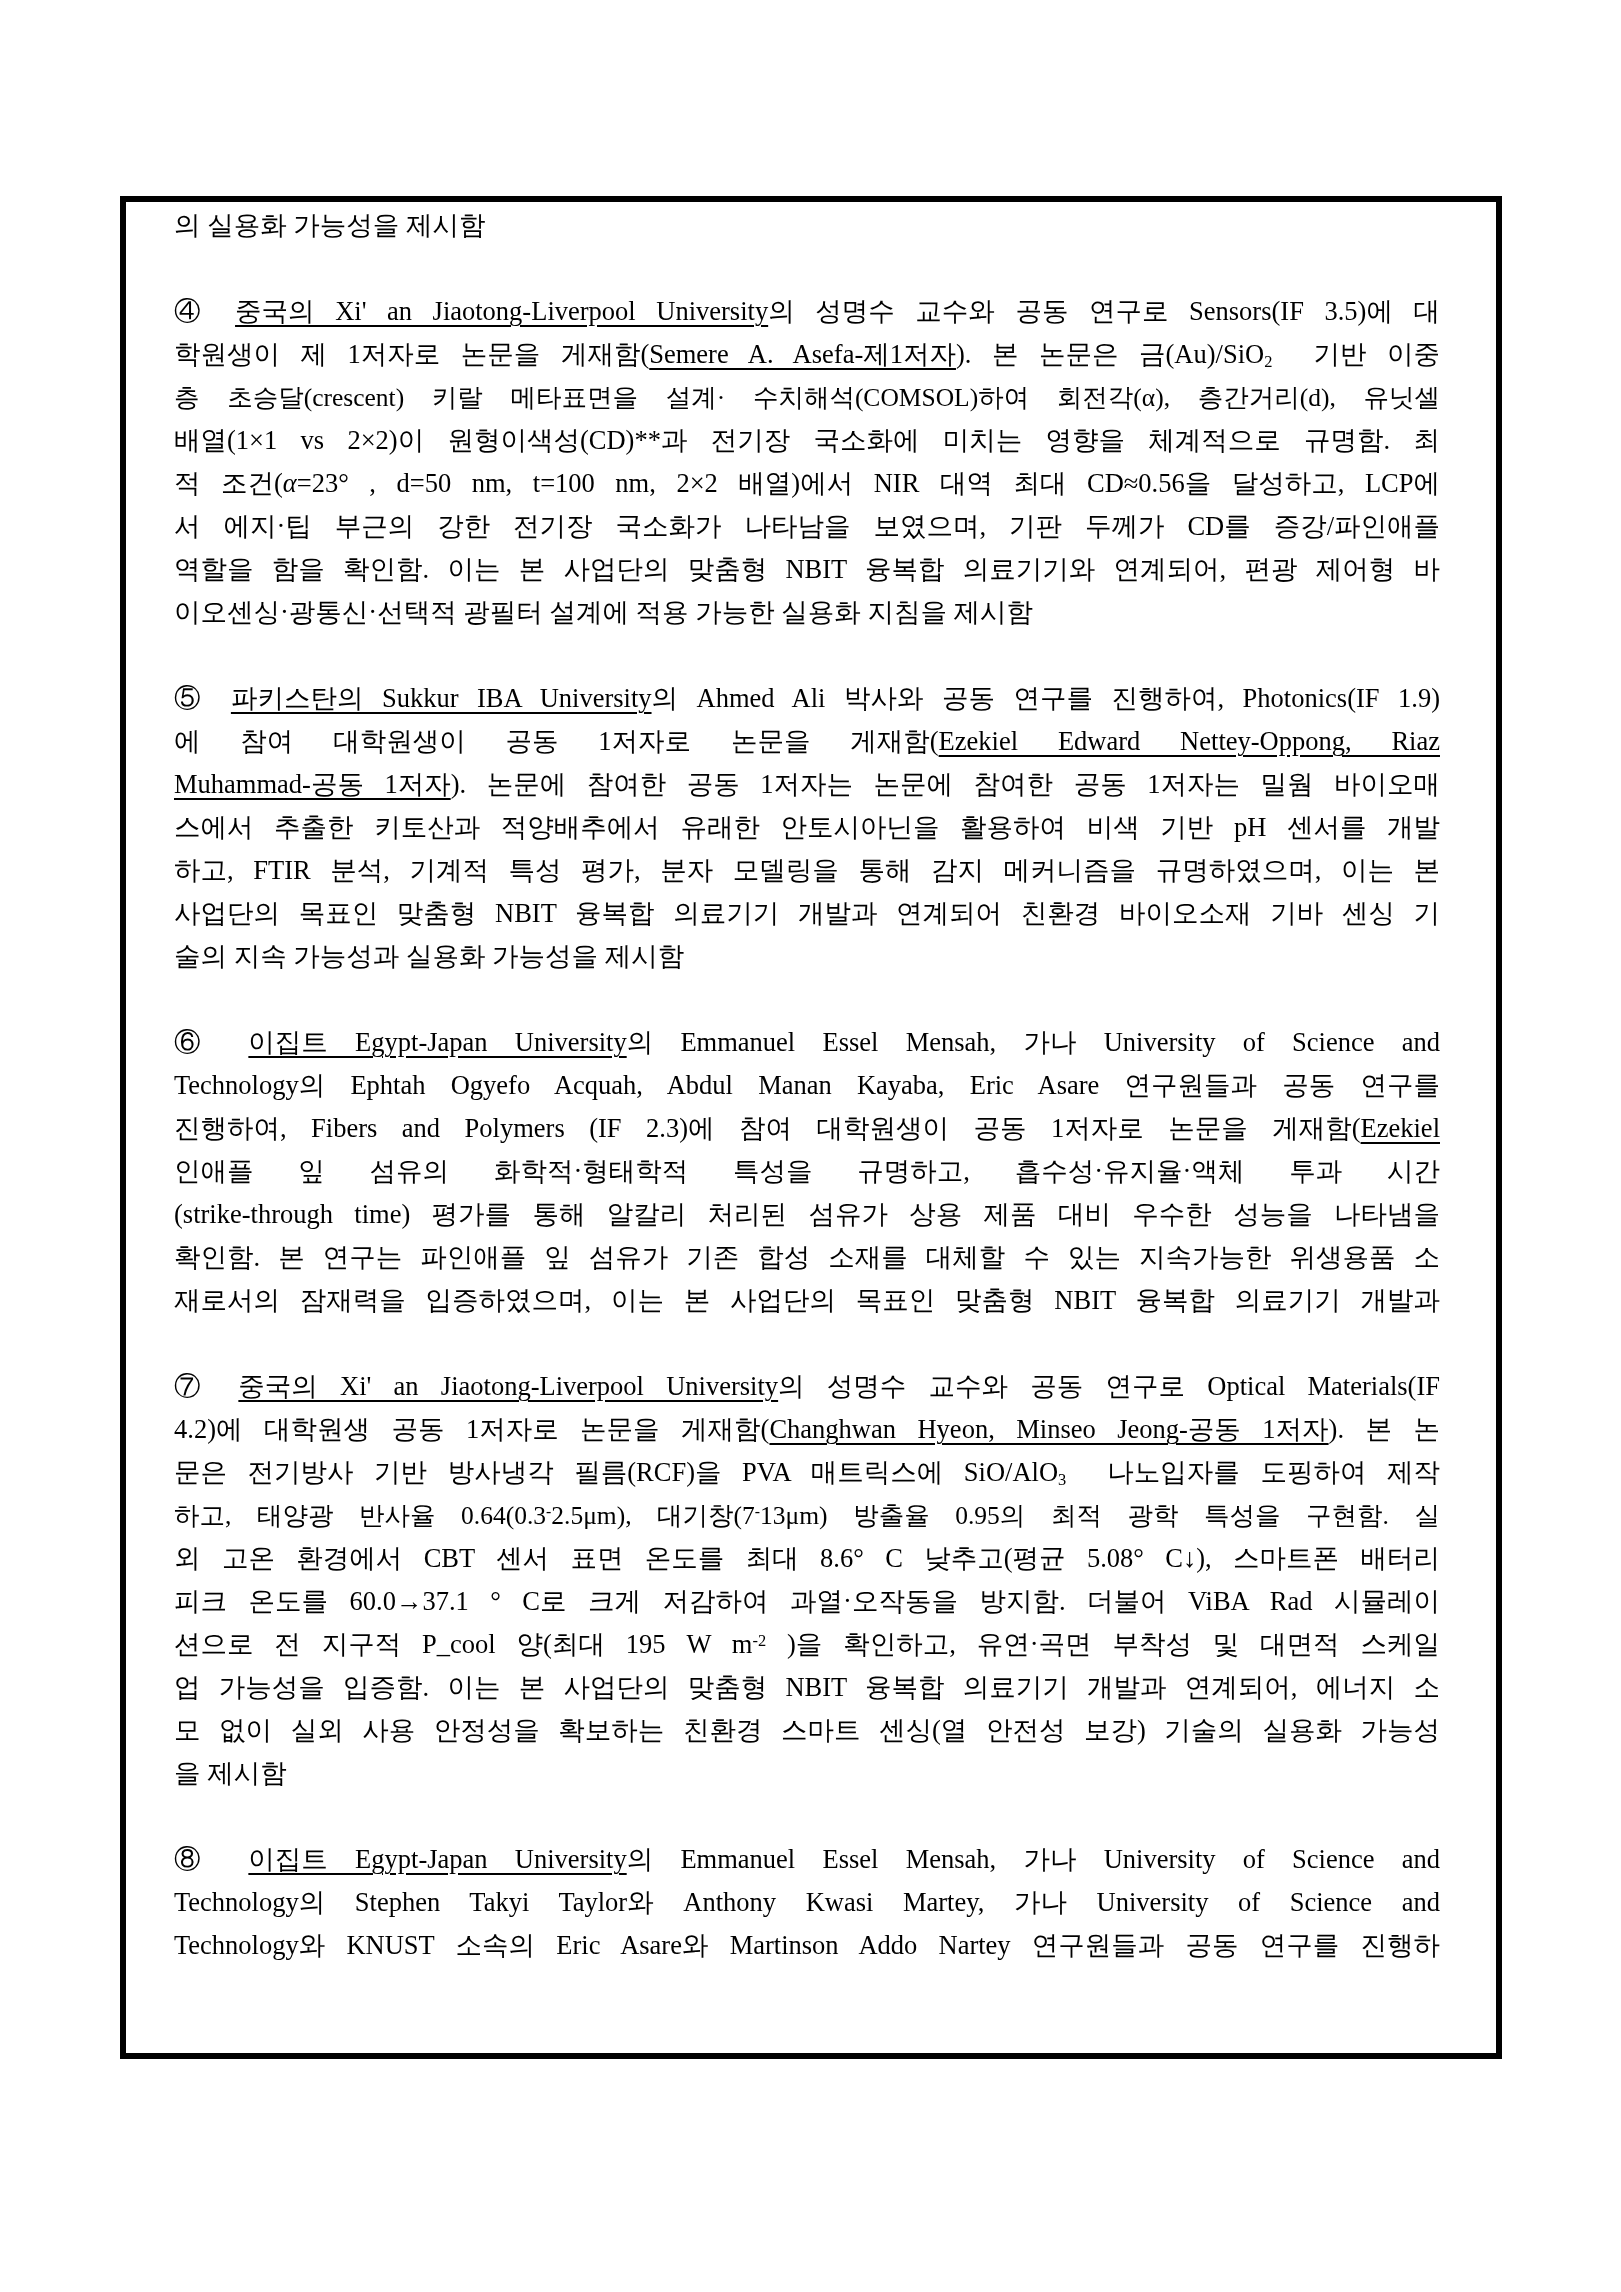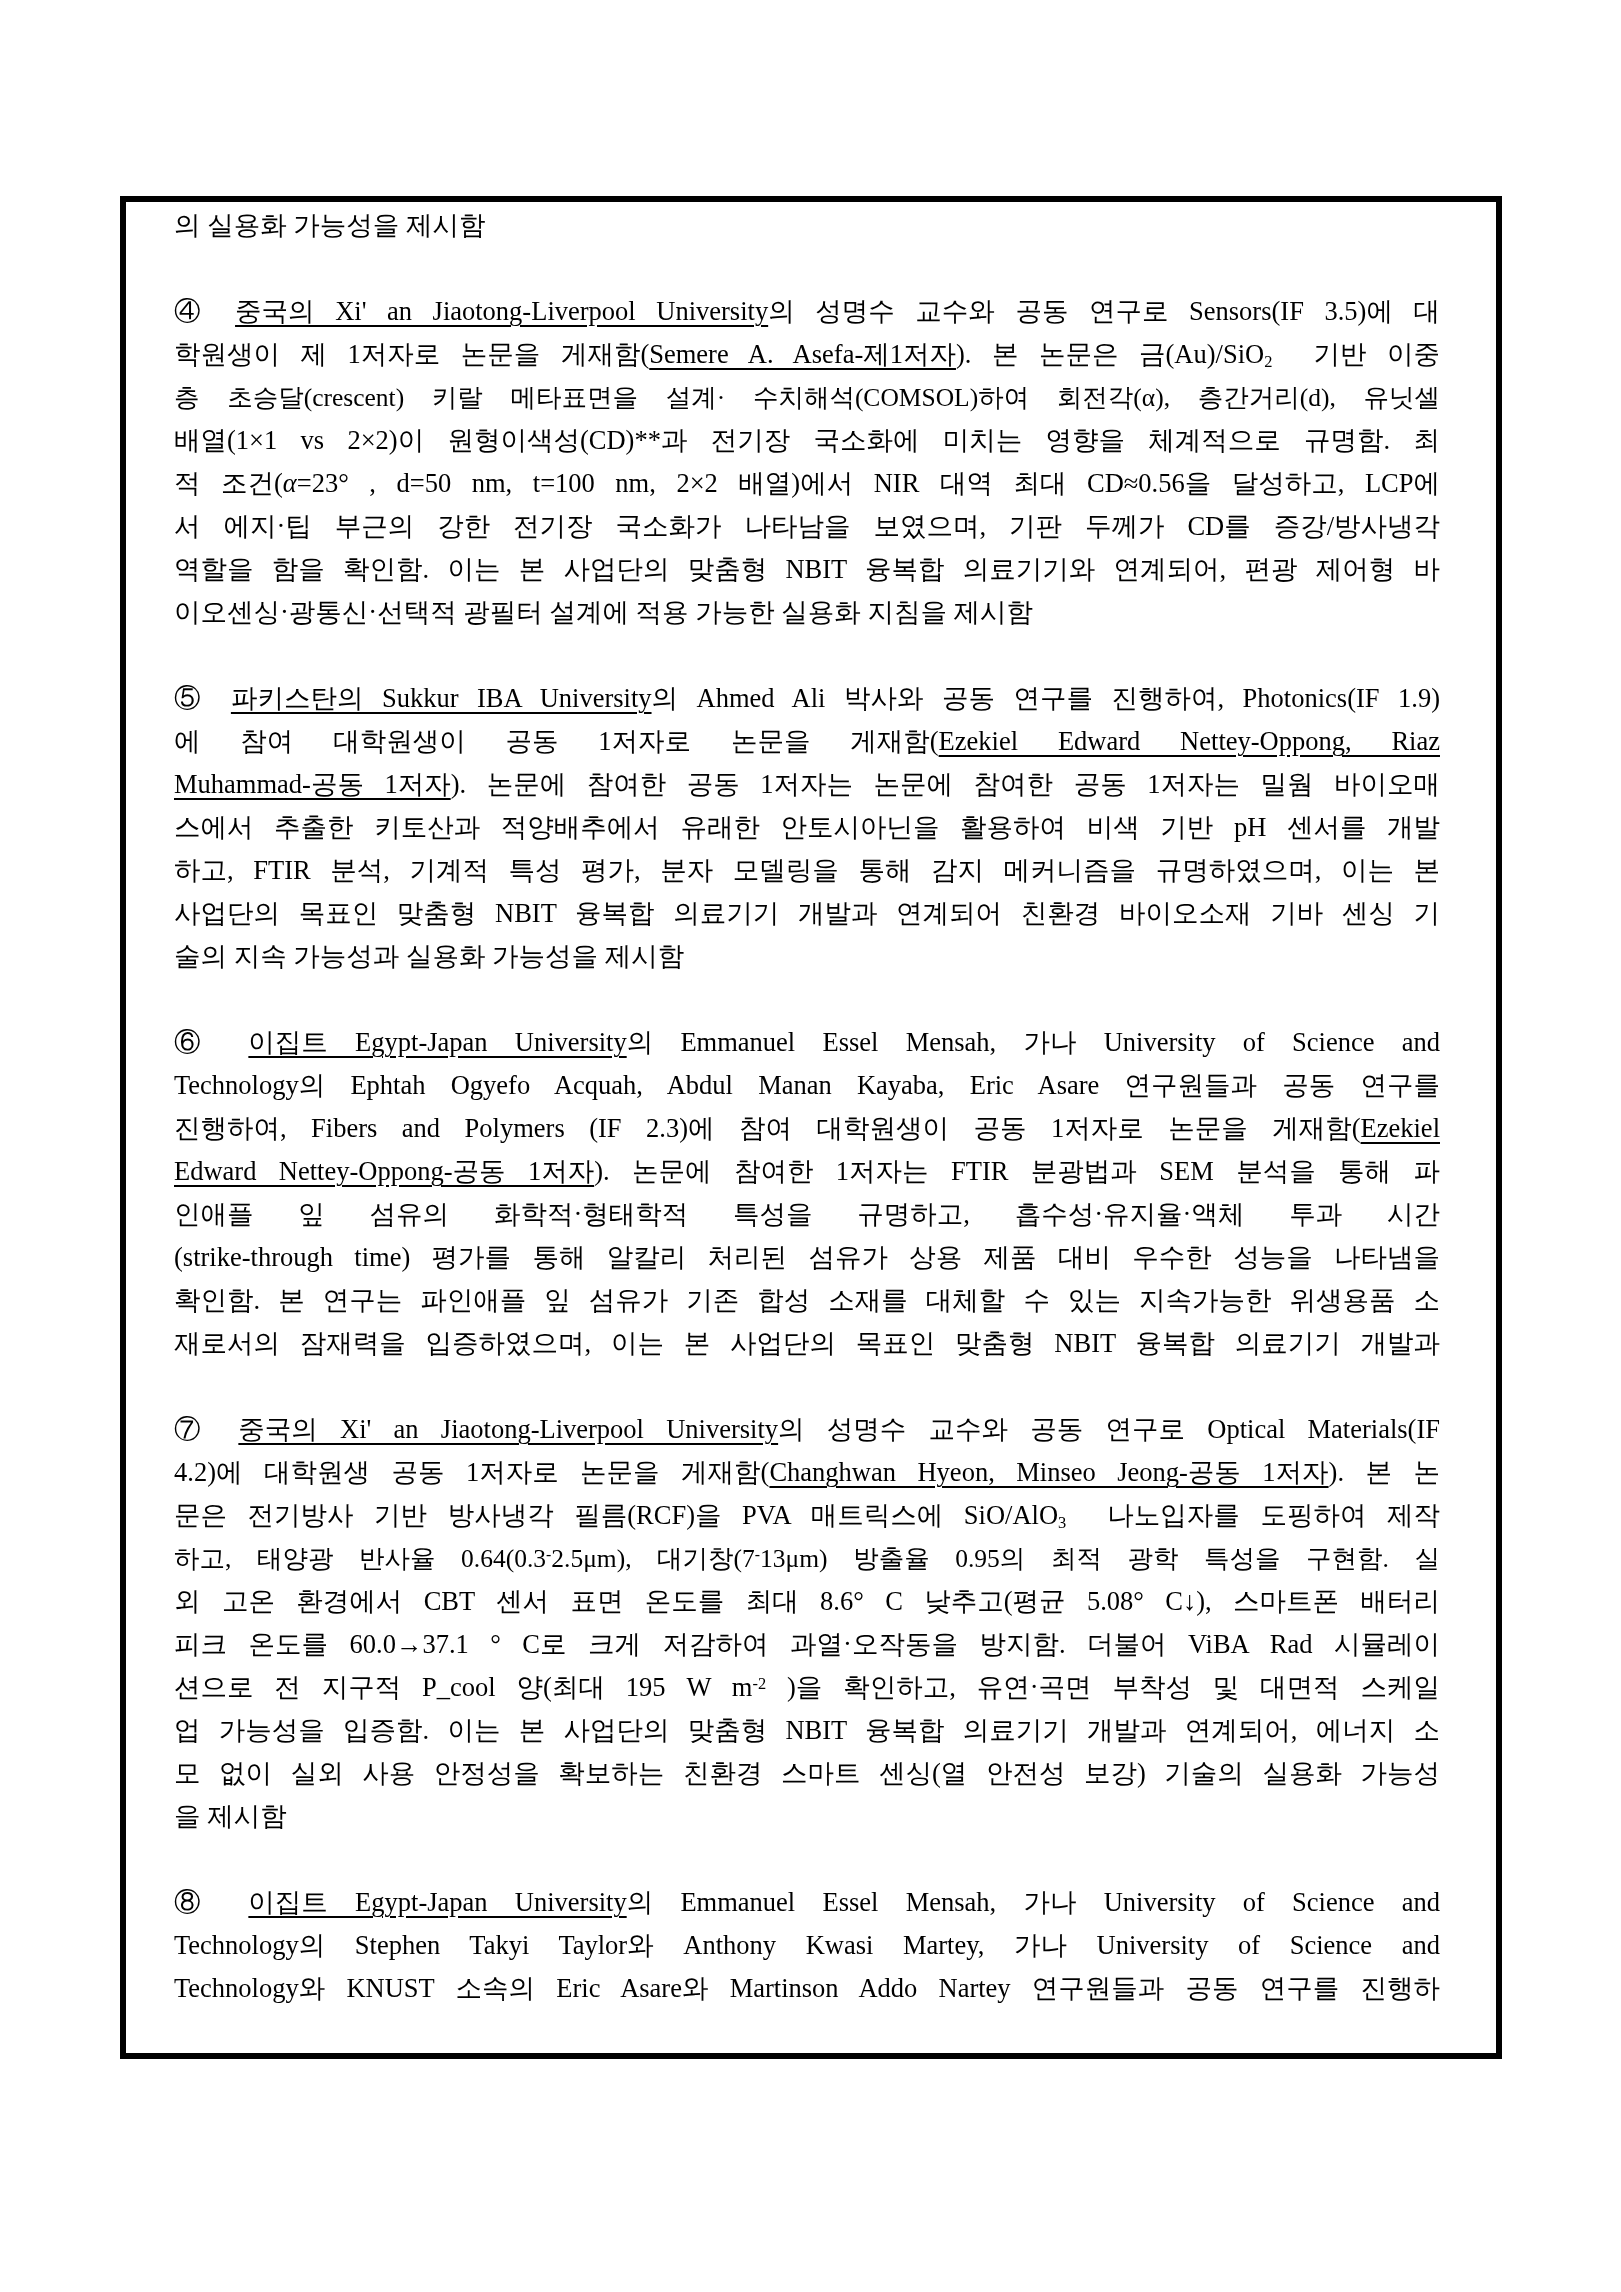--- a/index.html
+++ b/index.html
@@ -76,38 +76,37 @@
     <div class="content">
         <div class="paragraph">
           <div class="line align-left"><span class="seg">의 실용화 가능성을 제시함</span></div>
         </div>
         <div class="paragraph">
           <div class="line align-just"><span class="seg">④ </span><span class="seg u">중국의 Xi' an Jiaotong-Liverpool University</span><span class="seg">의 성명수 교수와 공동 연구로 Sensors(IF 3.5)에 대</span></div>
           <div class="line align-just"><span class="seg">학원생이 제 1저자로 논문을 게재함(</span><span class="seg u">Semere A. Asefa-제1저자</span><span class="seg">). 본 논문은 금(Au)/SiO</span><sub class="seg">2</sub><span class="seg">  기반 이중</span></div>
           <div class="line align-just alt"><span class="seg">층 초승달(crescent) 키랄 메타표면을 설계· 수치해석(COMSOL)하여 회전각(α), 층간거리(d), 유닛셀</span></div>
           <div class="line align-just"><span class="seg">배열(1×1 vs 2×2)이 원형이색성(CD)**과 전기장 국소화에 미치는 영향을 체계적으로 규명함. 최</span></div>
           <div class="line align-just"><span class="seg">적 조건(</span><span class="seg i">α</span><span class="seg">=23° , d=50 nm, t=100 nm, 2×2 배열)에서 NIR 대역 최대 CD≈0.56을 달성하고, LCP에</span></div>
-          <div class="line align-just"><span class="seg">서 에지·팁 부근의 강한 전기장 국소화가 나타남을 보였으며, 기판 두께가 CD를 증강/방사냉각</span></div>
+          <div class="line align-just"><span class="seg">서 에지·팁 부근의 강한 전기장 국소화가 나타남을 보였으며, 기판 두께가 CD를 증강/파인애플</span></div>
           <div class="line align-just"><span class="seg">역할을 함을 확인함. 이는 본 사업단의 맞춤형 NBIT 융복합 의료기기와 연계되어, 편광 제어형 바</span></div>
           <div class="line align-left"><span class="seg">이오센싱·광통신·선택적 광필터 설계에 적용 가능한 실용화 지침을 제시함</span></div>
         </div>
         <div class="paragraph">
           <div class="line align-just"><span class="seg">⑤ </span><span class="seg u">파키스탄의 Sukkur IBA University</span><span class="seg">의 Ahmed Ali 박사와 공동 연구를 진행하여, Photonics(IF 1.9)</span></div>
           <div class="line align-just"><span class="seg">에 참여 대학원생이 공동 1저자로 논문을 게재함(</span><span class="seg u">Ezekiel Edward Nettey-Oppong, Riaz</span></div>
           <div class="line align-just"><span class="seg u">Muhammad-공동 1저자</span><span class="seg">). 논문에 참여한 공동 1저자는 논문에 참여한 공동 1저자는 밀웜 바이오매</span></div>
           <div class="line align-just"><span class="seg">스에서 추출한 키토산과 적양배추에서 유래한 안토시아닌을 활용하여 비색 기반 pH 센서를 개발</span></div>
           <div class="line align-just"><span class="seg">하고, FTIR 분석, 기계적 특성 평가, 분자 모델링을 통해 감지 메커니즘을 규명하였으며, 이는 본</span></div>
           <div class="line align-just"><span class="seg">사업단의 목표인 맞춤형 NBIT 융복합 의료기기 개발과 연계되어 친환경 바이오소재 기바 센싱 기</span></div>
           <div class="line align-left"><span class="seg">술의 지속 가능성과 실용화 가능성을 제시함</span></div>
         </div>
         <div class="paragraph">
           <div class="line align-just"><span class="seg">⑥ </span><span class="seg u">이집트 Egypt-Japan University</span><span class="seg">의 Emmanuel Essel Mensah, 가나 University of Science and</span></div>
           <div class="line align-just"><span class="seg">Technology의 Ephtah Ogyefo Acquah, Abdul Manan Kayaba, Eric Asare 연구원들과 공동 연구를</span></div>
           <div class="line align-just"><span class="seg">진행하여, Fibers and Polymers (IF 2.3)에 참여 대학원생이 공동 1저자로 논문을 게재함(</span><span class="seg u">Ezekiel</span></div>
-          <div class="line align-just"><span class="seg u">Edward Nettey-Oppong-공동 1저자</span><span class="seg">). 논문에 참여한 1저자는 FTIR 분광법과 SEM 분석을 통해 파</span></div>
           <div class="line align-just"><span class="seg">인애플 잎 섬유의 화학적·형태학적 특성을 규명하고, 흡수성·유지율·액체 투과 시간</span></div>
           <div class="line align-just"><span class="seg">(strike-through time) 평가를 통해 알칼리 처리된 섬유가 상용 제품 대비 우수한 성능을 나타냄을</span></div>
           <div class="line align-just"><span class="seg">확인함. 본 연구는 파인애플 잎 섬유가 기존 합성 소재를 대체할 수 있는 지속가능한 위생용품 소</span></div>
           <div class="line align-just"><span class="seg">재로서의 잠재력을 입증하였으며, 이는 본 사업단의 목표인 맞춤형 NBIT 융복합 의료기기 개발과</span></div>
         </div>
         <div class="paragraph">
           <div class="line align-just"><span class="seg">⑦ </span><span class="seg u">중국의 Xi' an Jiaotong-Liverpool University</span><span class="seg">의 성명수 교수와 공동 연구로 Optical Materials(IF</span></div>
           <div class="line align-just"><span class="seg">4.2)에 대학원생 공동 1저자로 논문을 게재함(</span><span class="seg u">Changhwan Hyeon, Minseo Jeong-공동 1저자</span><span class="seg">). 본 논</span></div>
           <div class="line align-just"><span class="seg">문은 전기방사 기반 방사냉각 필름(RCF)을 PVA 매트릭스에 SiO/AlO</span><sub class="seg">3</sub><span class="seg">  나노입자를 도핑하여 제작</span></div>
           <div class="line align-just alt"><span class="seg">하고, 태양광 반사율 0.64(0.3</span><sup class="seg">-</sup><span class="seg">2.5μm), 대기창(7</span><sup class="seg">-</sup><span class="seg">13μm) 방출율 0.95의 최적 광학 특성을 구현함. 실</span></div>

